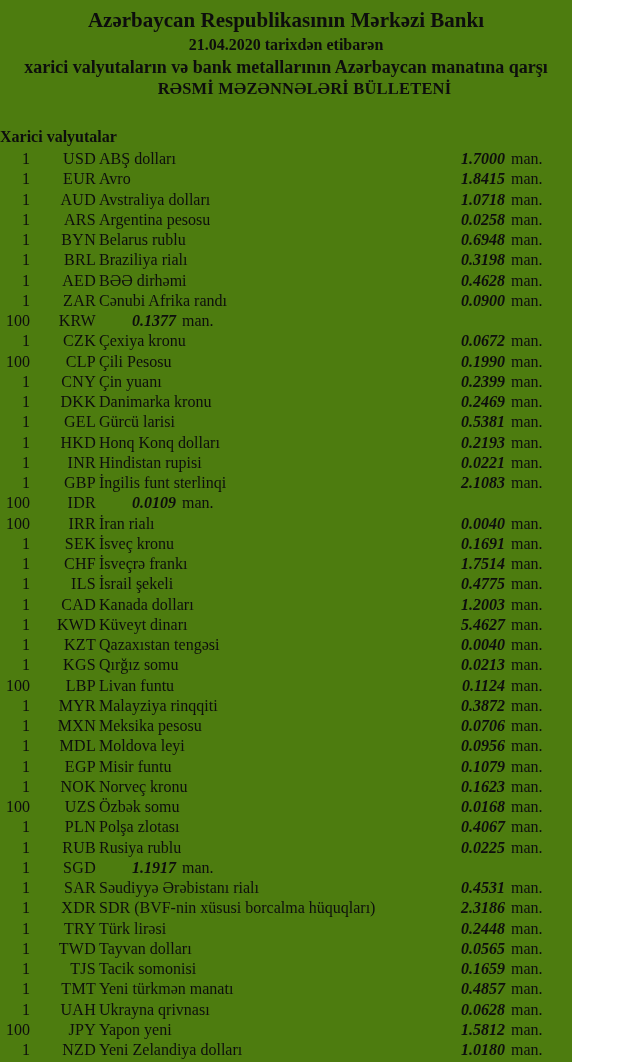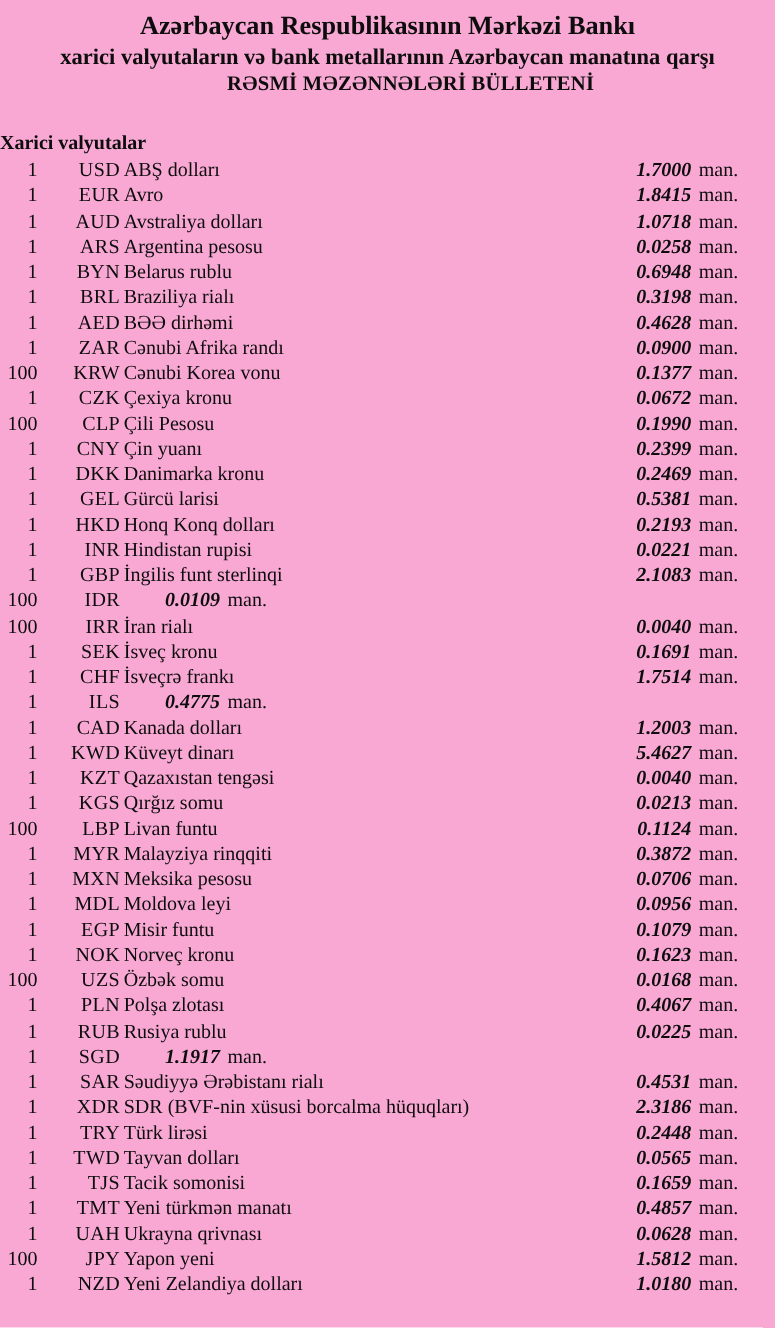--- a/index.html
+++ b/index.html
@@ -1,23 +1,23 @@
 <!DOCTYPE html>
 <html><head>
 <meta charset="utf-8">
 <style>
   html, body {
     margin: 0;
     padding: 0;
     background: #ffffff;
   }
   .page {
-    width: 620px;
+    width: 572px;
     height: 1062px;
-    background: #f9a8d4;
+    background: #4d7c0f;
     color: #0d0d0d;
     font-family: "Liberation Serif", serif;
     box-sizing: border-box;
     padding-top: 8px;
     overflow: hidden;
   }
   .header {
     text-align: center;
   }
   .bank-title {
@@ -95,20 +95,21 @@
     text-align: left;
     white-space: nowrap;
   }
 </style>
 </head>
 <body>
 
 <div class="page">
   <div class="header">
     <div class="bank-title">Azərbaycan Respublikasının Mərkəzi Bankı</div>
+    <div class="date-line">21.04.2020 tarixdən etibarən</div>
     <div class="subject-line">xarici valyutaların və bank metallarının Azərbaycan manatına qarşı</div>
     <div class="bulletin-title">RƏSMİ MƏZƏNNƏLƏRİ BÜLLETENİ</div>
   </div>
 
   <div class="section-title">Xarici valyutalar</div>
 
   <div class="rates-table">
   <div class="row">
     <span class="qty">1</span>
     <span class="code">USD</span>
@@ -169,21 +170,20 @@
     <span class="qty">1</span>
     <span class="code">ZAR</span>
     <span class="name">Cənubi Afrika randı</span>
     <span class="rate">0.0900</span>
     <span class="unit">man.</span>
   </div>
 
   <div class="row">
     <span class="qty">100</span>
     <span class="code">KRW</span>
-    <span class="name">Cənubi Korea vonu</span>
     <span class="rate">0.1377</span>
     <span class="unit">man.</span>
   </div>
 
   <div class="row">
     <span class="qty">1</span>
     <span class="code">CZK</span>
     <span class="name">Çexiya kronu</span>
     <span class="rate">0.0672</span>
     <span class="unit">man.</span>
@@ -272,20 +272,21 @@
     <span class="qty">1</span>
     <span class="code">CHF</span>
     <span class="name">İsveçrə frankı</span>
     <span class="rate">1.7514</span>
     <span class="unit">man.</span>
   </div>
 
   <div class="row">
     <span class="qty">1</span>
     <span class="code">ILS</span>
+    <span class="name">İsrail şekeli</span>
     <span class="rate">0.4775</span>
     <span class="unit">man.</span>
   </div>
 
   <div class="row">
     <span class="qty">1</span>
     <span class="code">CAD</span>
     <span class="name">Kanada dolları</span>
     <span class="rate">1.2003</span>
     <span class="unit">man.</span>

